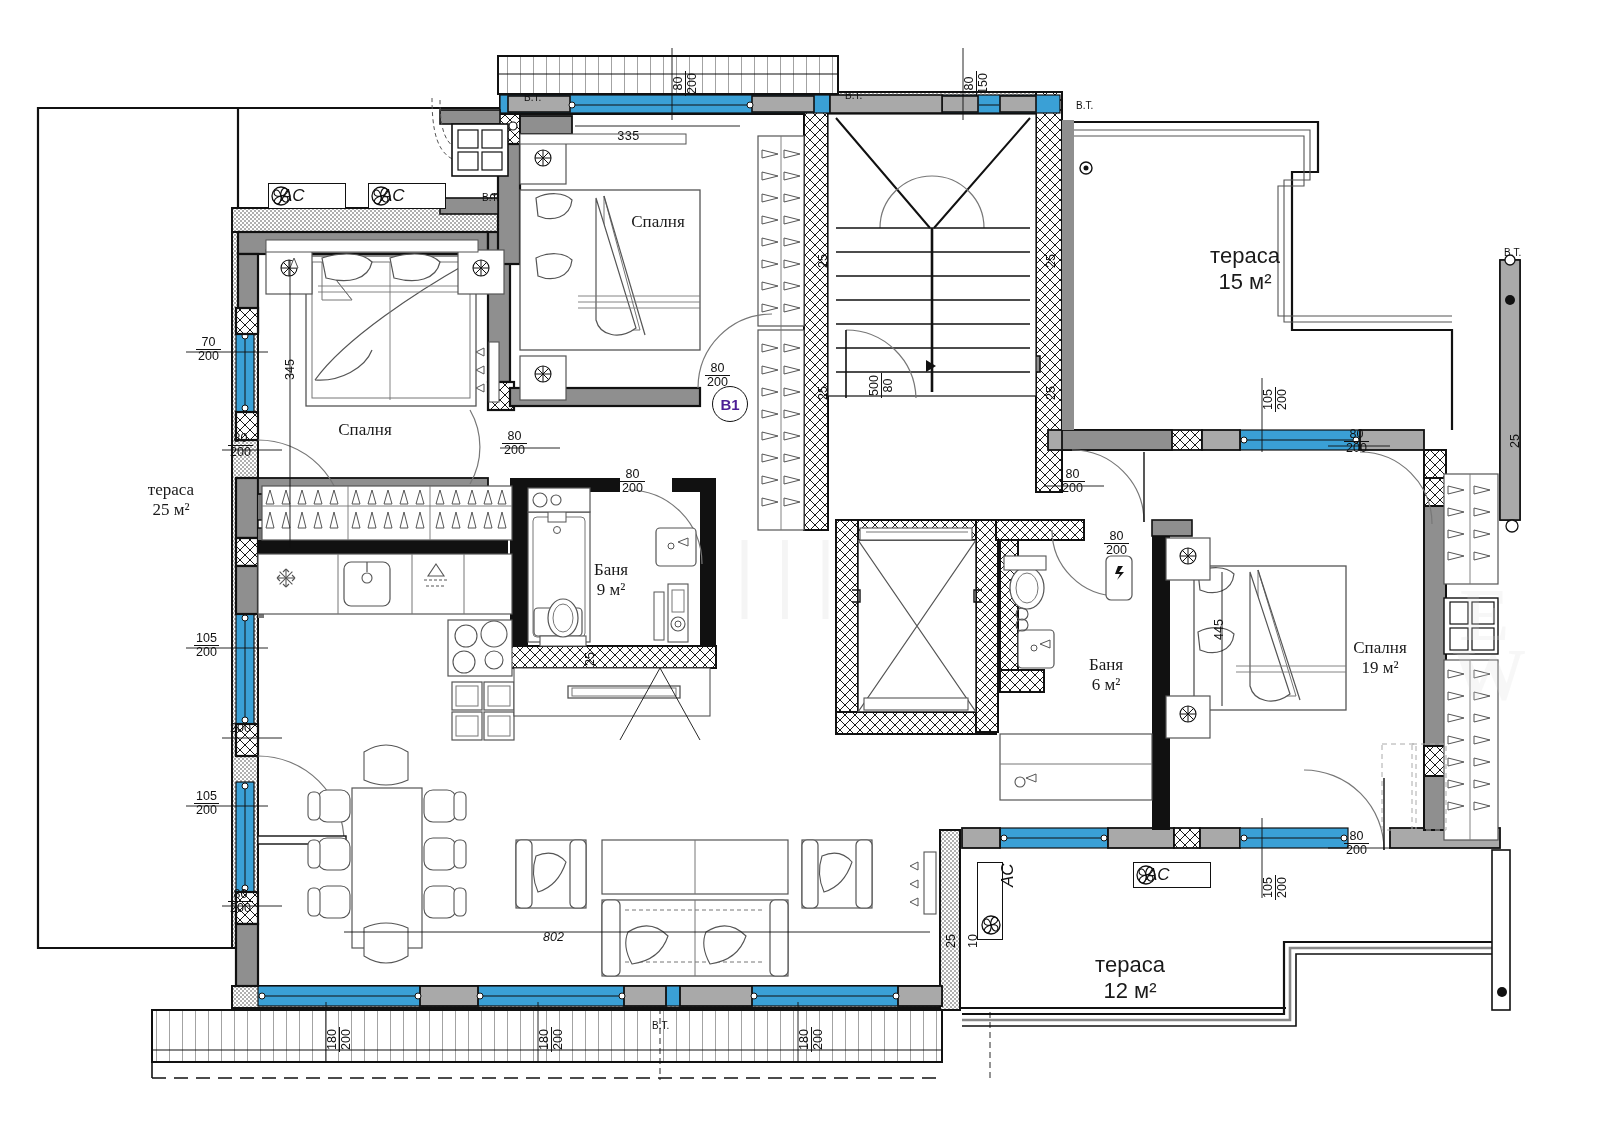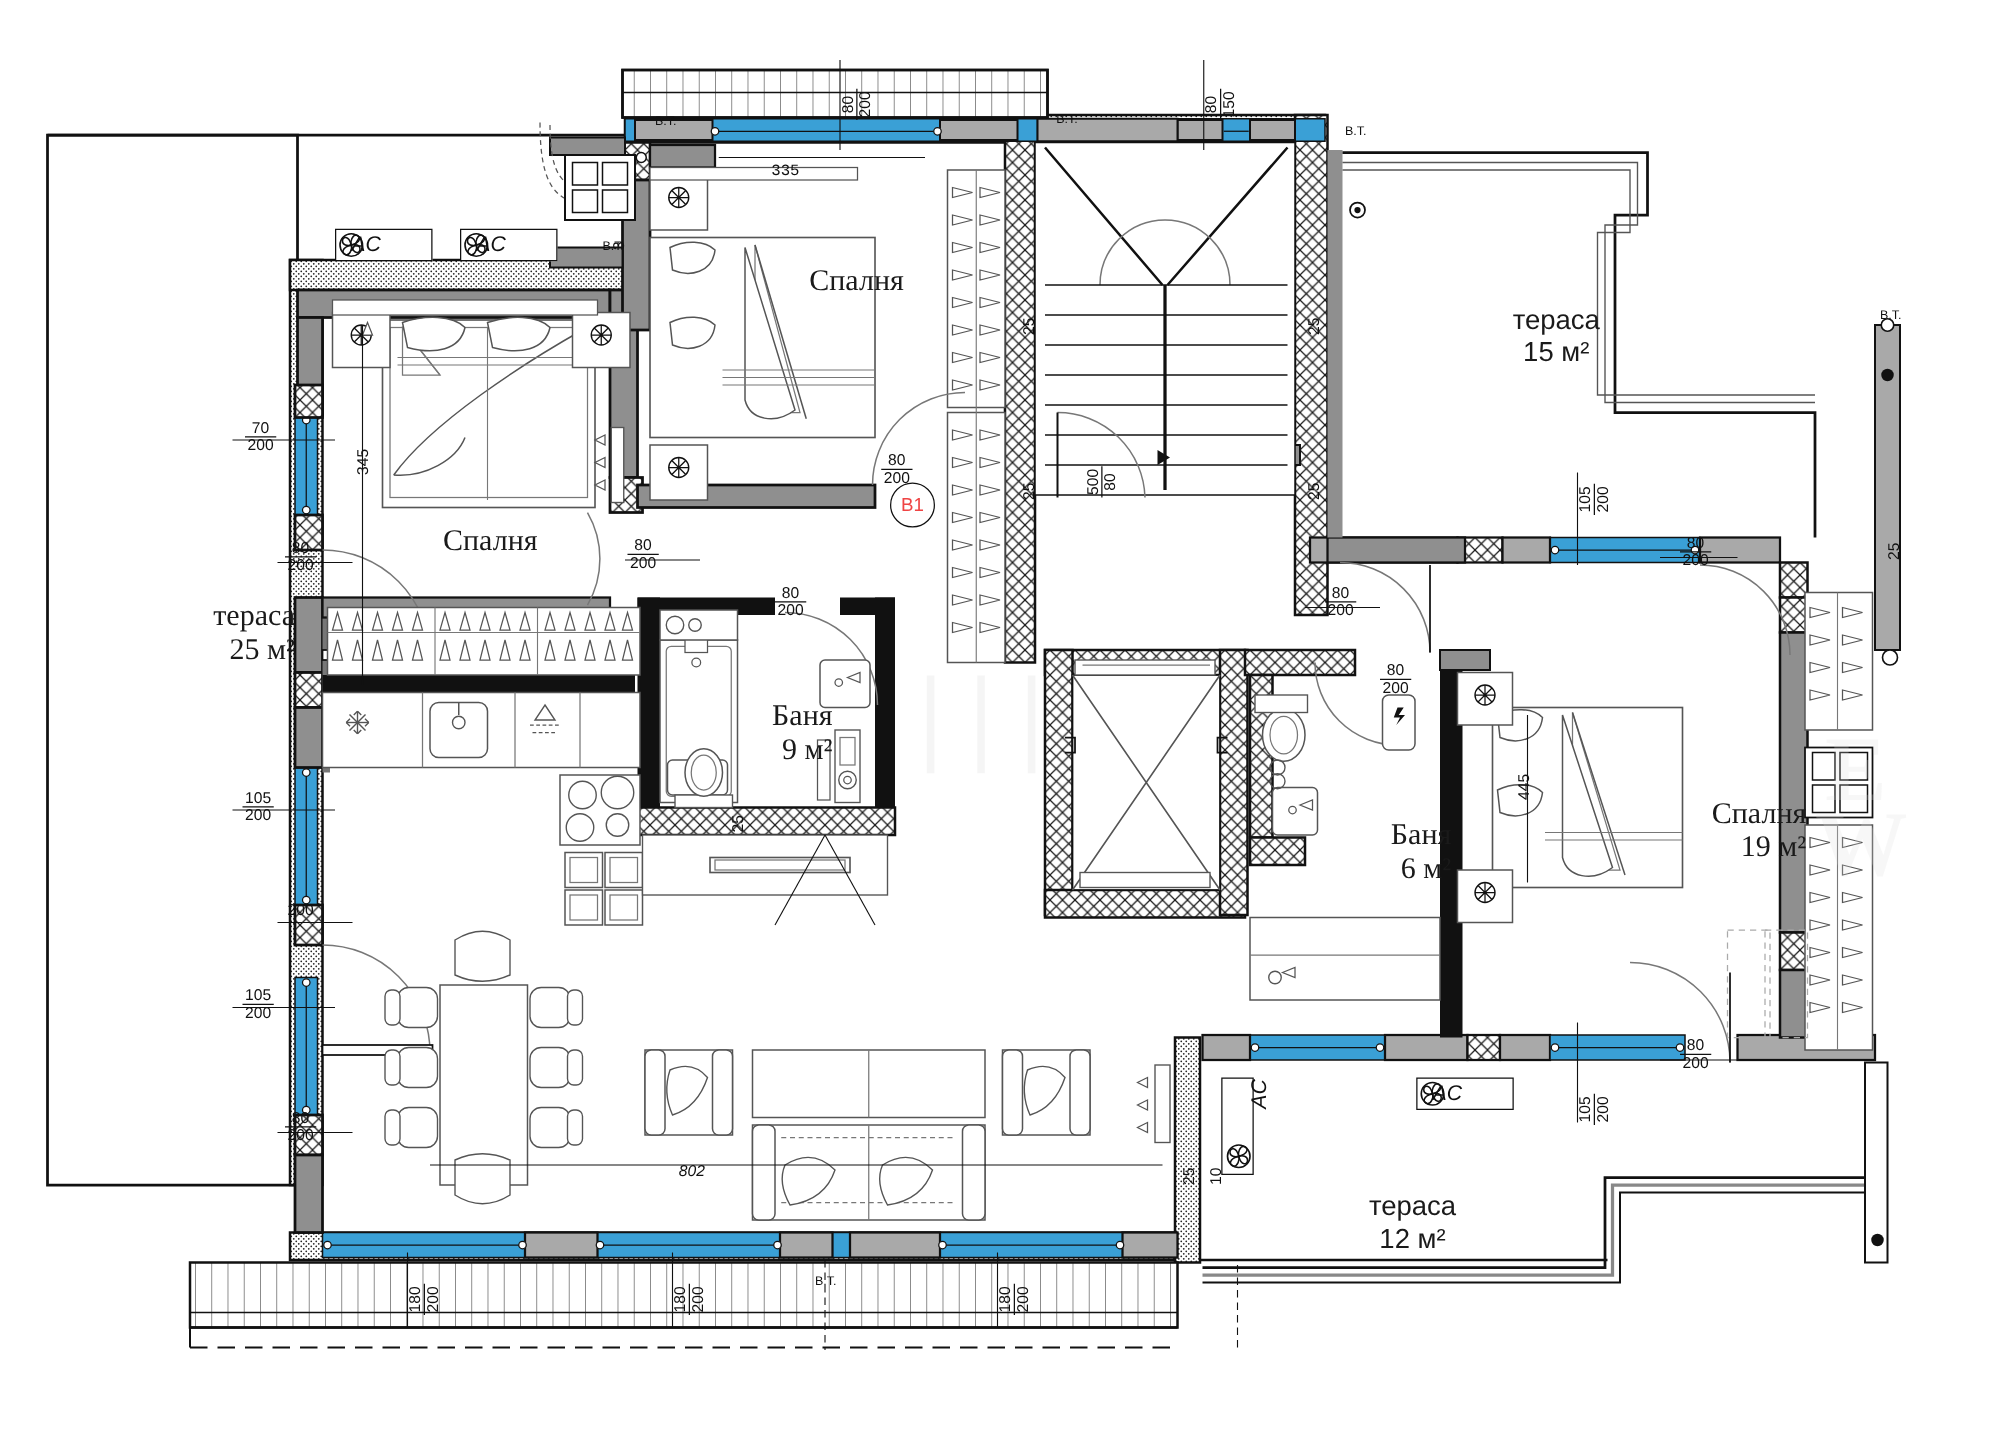--- a/index.html
+++ b/index.html
@@ -1,31 +1,31 @@
 <!DOCTYPE html>
 <html><head>
 <meta charset="utf-8">
 <style>
   html,body{margin:0;padding:0;background:#ffffff;}
   body{width:1600px;height:1147px;overflow:hidden;font-family:"Liberation Sans",sans-serif;}
   #plan{position:relative;width:1600px;height:1147px;background:#fff;}
   svg{position:absolute;left:0;top:0;}
   .lbl{position:absolute;font-family:"Liberation Serif",serif;color:#1a1a1a;white-space:nowrap;}
-  .roomname{font-size:24px;text-align:right;}
+  .roomname{font-size:17px;text-align:center;}
   .roomname-sans{font-family:"Liberation Sans",sans-serif;font-size:22px;text-align:center;}
   .dim{position:absolute;font-family:"Liberation Sans",sans-serif;font-size:12.5px;color:#111;white-space:nowrap;}
   .dimfrac{position:absolute;font-family:"Liberation Sans",sans-serif;font-size:12.5px;color:#111;text-align:center;line-height:1.05;}
   .dimfrac .top{display:block;border-bottom:1px solid #111;padding:0 2px;}
   .dimfrac .bot{display:block;padding:0 2px;}
   .vdim{transform:rotate(-90deg);transform-origin:left top;}
   .acbox{position:absolute;border:1.4px solid #111;background:#fff;box-sizing:border-box;display:flex;align-items:center;font-style:italic;}
   .acbox .txt{font-family:"Liberation Sans",sans-serif;font-size:17px;color:#111;}
   .bt{position:absolute;font-family:"Liberation Sans",sans-serif;font-size:10px;color:#111;}
   .b1{position:absolute;width:34px;height:34px;border:1.5px solid #111;border-radius:50%;background:#fff;
-      display:flex;align-items:center;justify-content:center;font-family:"Liberation Sans",sans-serif;font-size:15px;color:#ef4444;}
+      display:flex;align-items:center;justify-content:center;font-family:"Liberation Sans",sans-serif;font-size:15px;color:#4c1d95;font-weight:bold;}
 </style>
 </head>
 <body>
 
 <div id="plan">
 
 <svg width="1600" height="1147" viewBox="0 0 1600 1147">
   <defs>
     <pattern id="hatchX" width="10" height="10" patternUnits="userSpaceOnUse">
       <rect width="10" height="10" fill="#fff"></rect>

